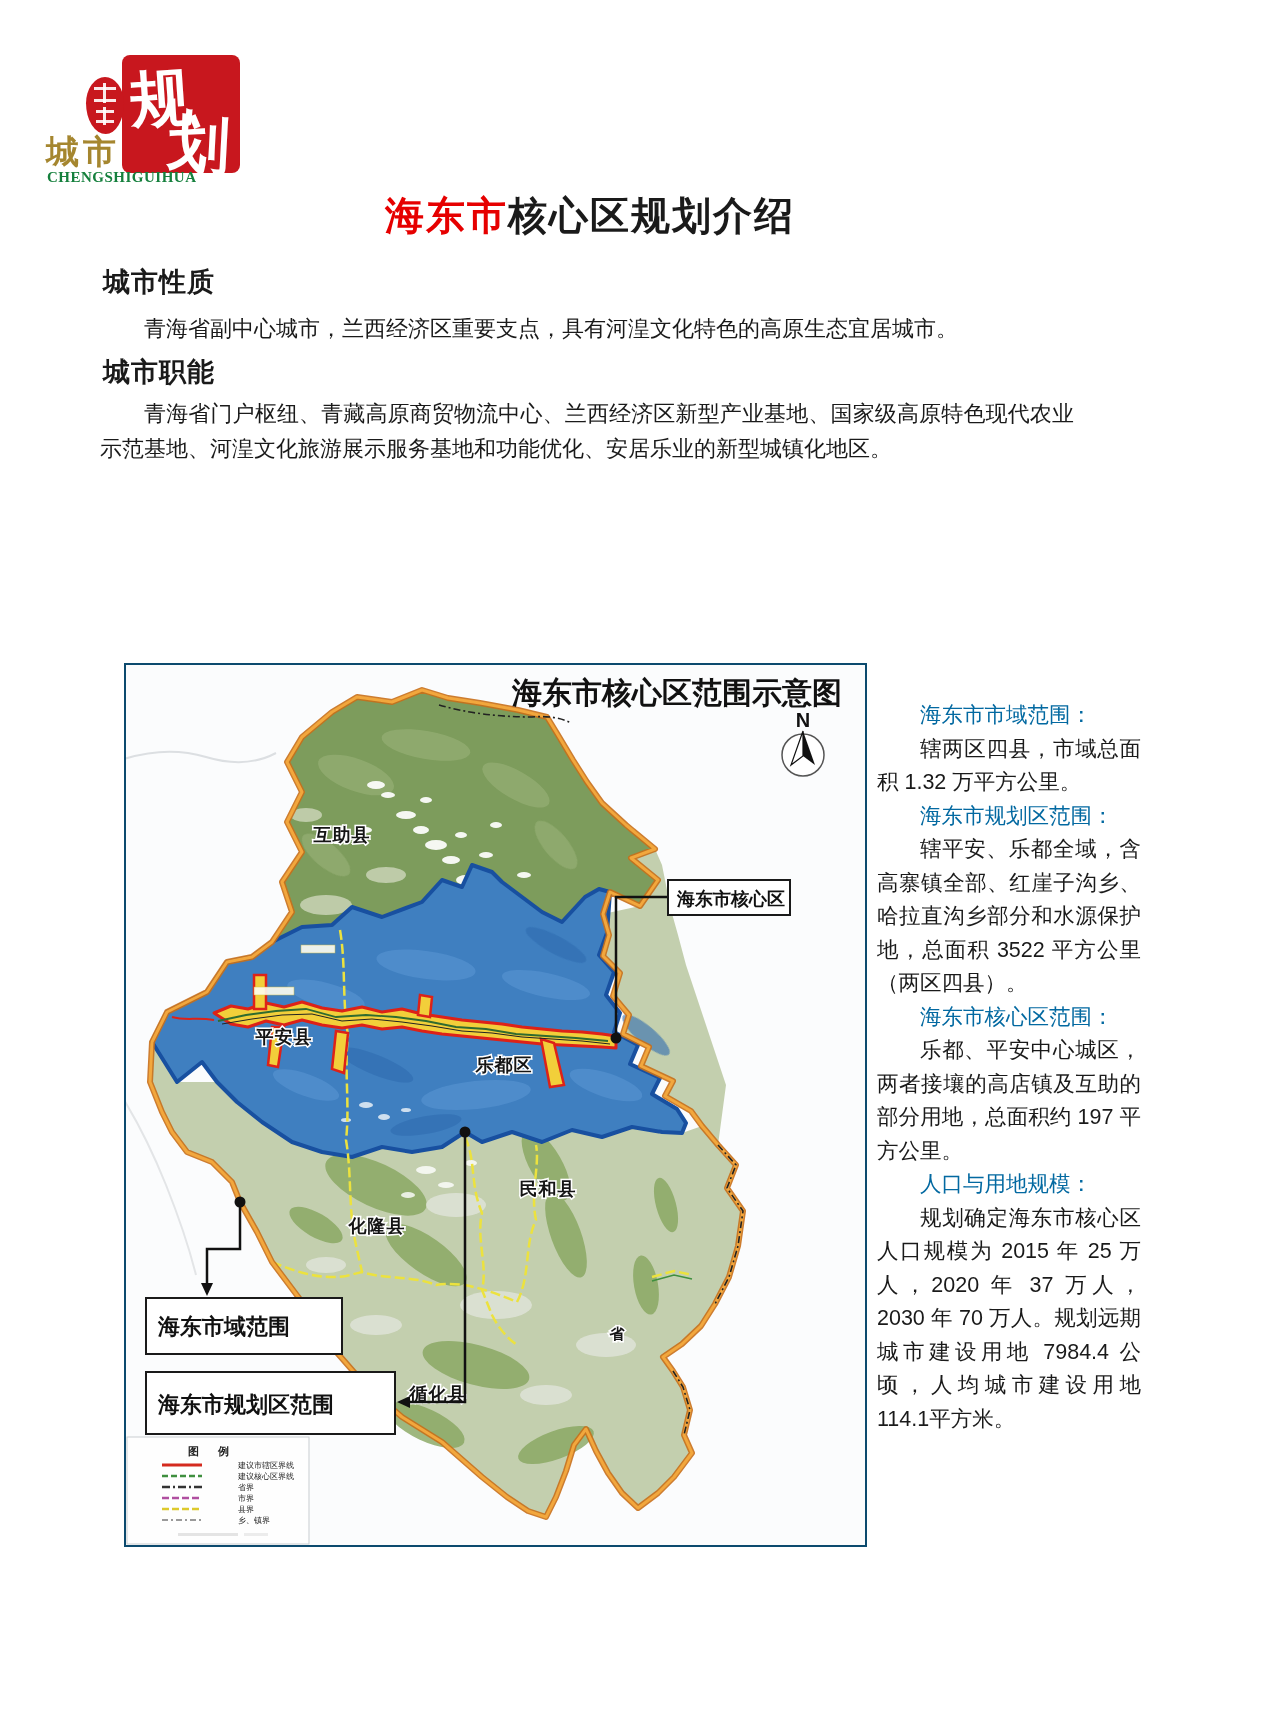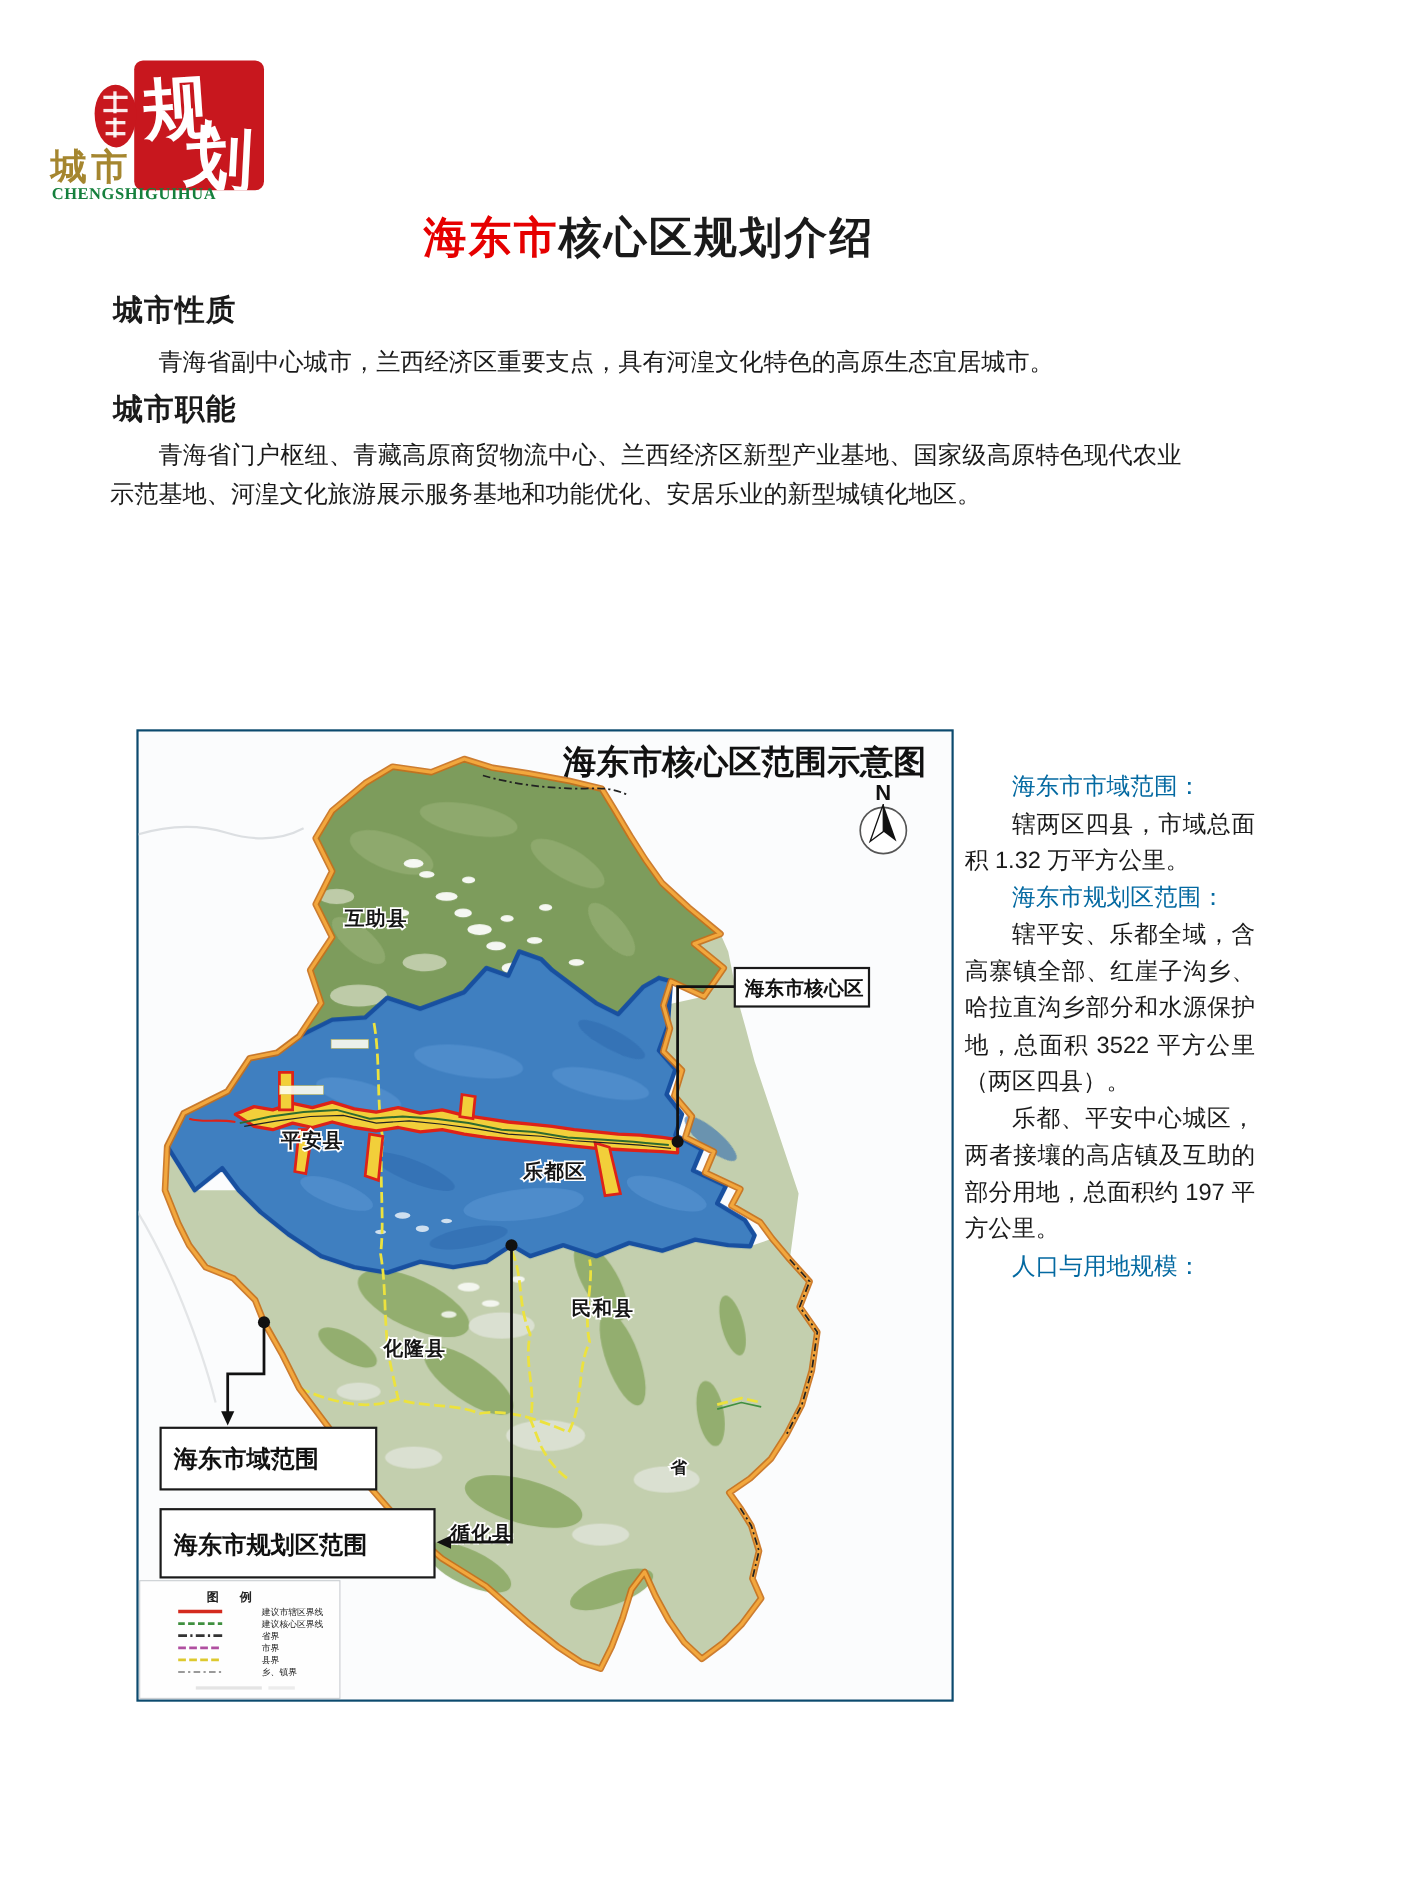--- a/index.html
+++ b/index.html
@@ -63,22 +63,24 @@
 <div class="abs sec-body b1">青海省副中心城市，兰西经济区重要支点，具有河湟文化特色的高原生态宜居城市。</div>
 
 <div class="abs sec-head h2">城市职能</div>
 <div class="abs sec-body b2">青海省门户枢纽、青藏高原商贸物流中心、兰西经济区新型产业基地、国家级高原特色现代农业示范基地、河湟文化旅游展示服务基地和功能优化、安居乐业的新型城镇化地区。</div>
 
 <div class="abs sidebar">
   <p class="red">海东市市域范围：</p>
   <p>辖两区四县，市域总面积 1.32 万平方公里。</p>
   <p class="red">海东市规划区范围：</p>
   <p>辖平安、乐都全域，含高寨镇全部、红崖子沟乡、哈拉直沟乡部分和水源保护地，总面积 3522 平方公里（两区四县）。</p>
+  <p class="red">海东市核心区范围：</p>
   <p>乐都、平安中心城区，两者接壤的高店镇及互助的部分用地，总面积约 197 平方公里。</p>
   <p class="red">人口与用地规模：</p>
+  <p>规划确定海东市核心区人口规模为 2015 年 25 万人，2020 年 37 万人，2030 年 70 万人。规划远期城市建设用地 7984.4 公顷，人均城市建设用地114.1平方米。</p>
 </div>
 
 <div class="abs map-panel">
 <svg width="739" height="880" viewBox="0 0 739 880" xmlns="http://www.w3.org/2000/svg">
 
   <path d="M-5,95 Q40,80 80,92 T150,88" fill="none" stroke="#dcdfe2" stroke-width="2"></path>
   <path d="M-5,430 Q20,470 40,520 T70,610" fill="none" stroke="#e3e5e7" stroke-width="2"></path>
 
   <g>
     <path fill="#c3cfae" d="M26,377 L51,417 L91,417 L111,437 L136,457 L166,477 L196,487 L226,492 L256,482 L286,487 L316,482 L339,467 L356,477 L386,467 L416,477 L446,465 L476,472 L506,462 L536,467 L556,468 L576,461 L565,446 L539,431 L547,416 L515,401 L523,382 L497,369 L503,350 L487,331 L494,308 L477,291 L483,270 L477,249 L514,241 L532,215 L505,193 L529,184 L536,200 L540,220 L545,245 L552,270 L560,300 L570,330 L580,360 L590,390 L600,420 L592,480 L610,500 L601,523 L617,546 L612,581 L603,612 L589,639 L575,661 L556,679 L537,692 L547,706 L557,722 L564,745 L558,770 L566,788 L548,812 L532,828 L512,843 L496,828 L482,808 L470,786 L460,764 L448,780 L440,806 L430,832 L420,852 L402,846 L381,832 L356,812 L316,777 L276,752 L241,722 L206,682 L176,637 L146,597 L131,567 L114,537 L106,517 L86,497 L61,487 L46,467 L36,447 L24,417 Z"></path>

